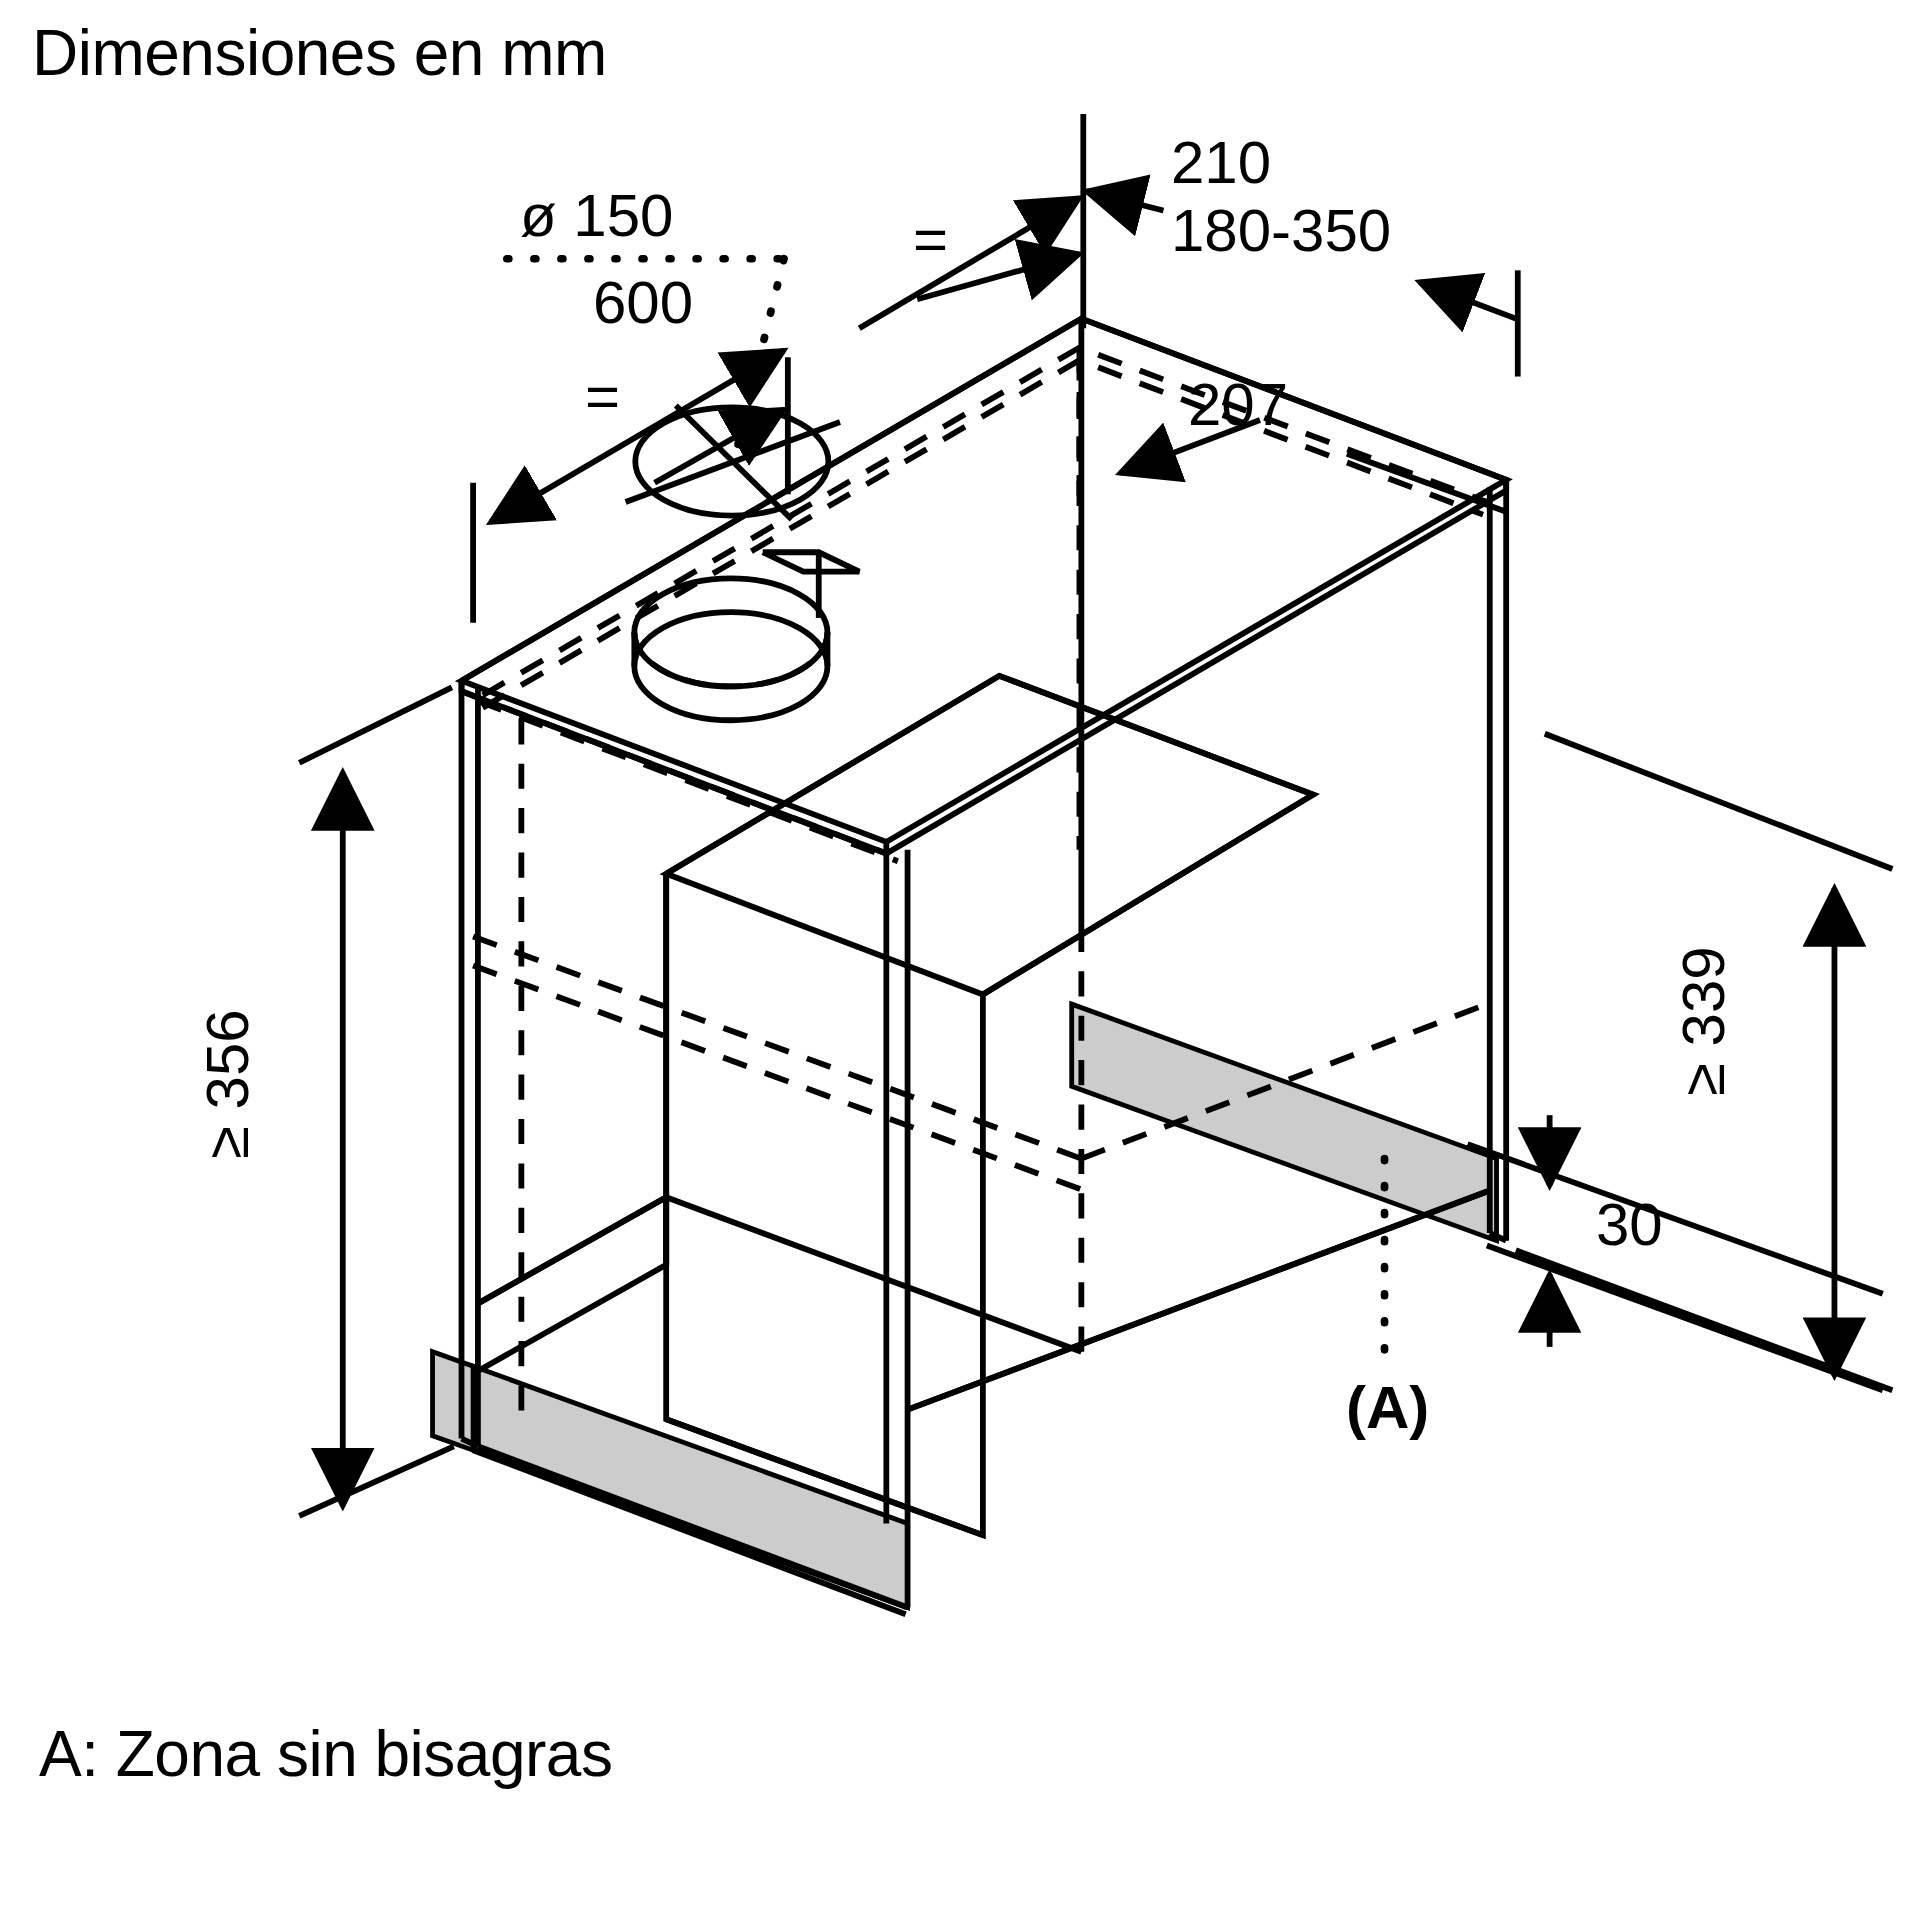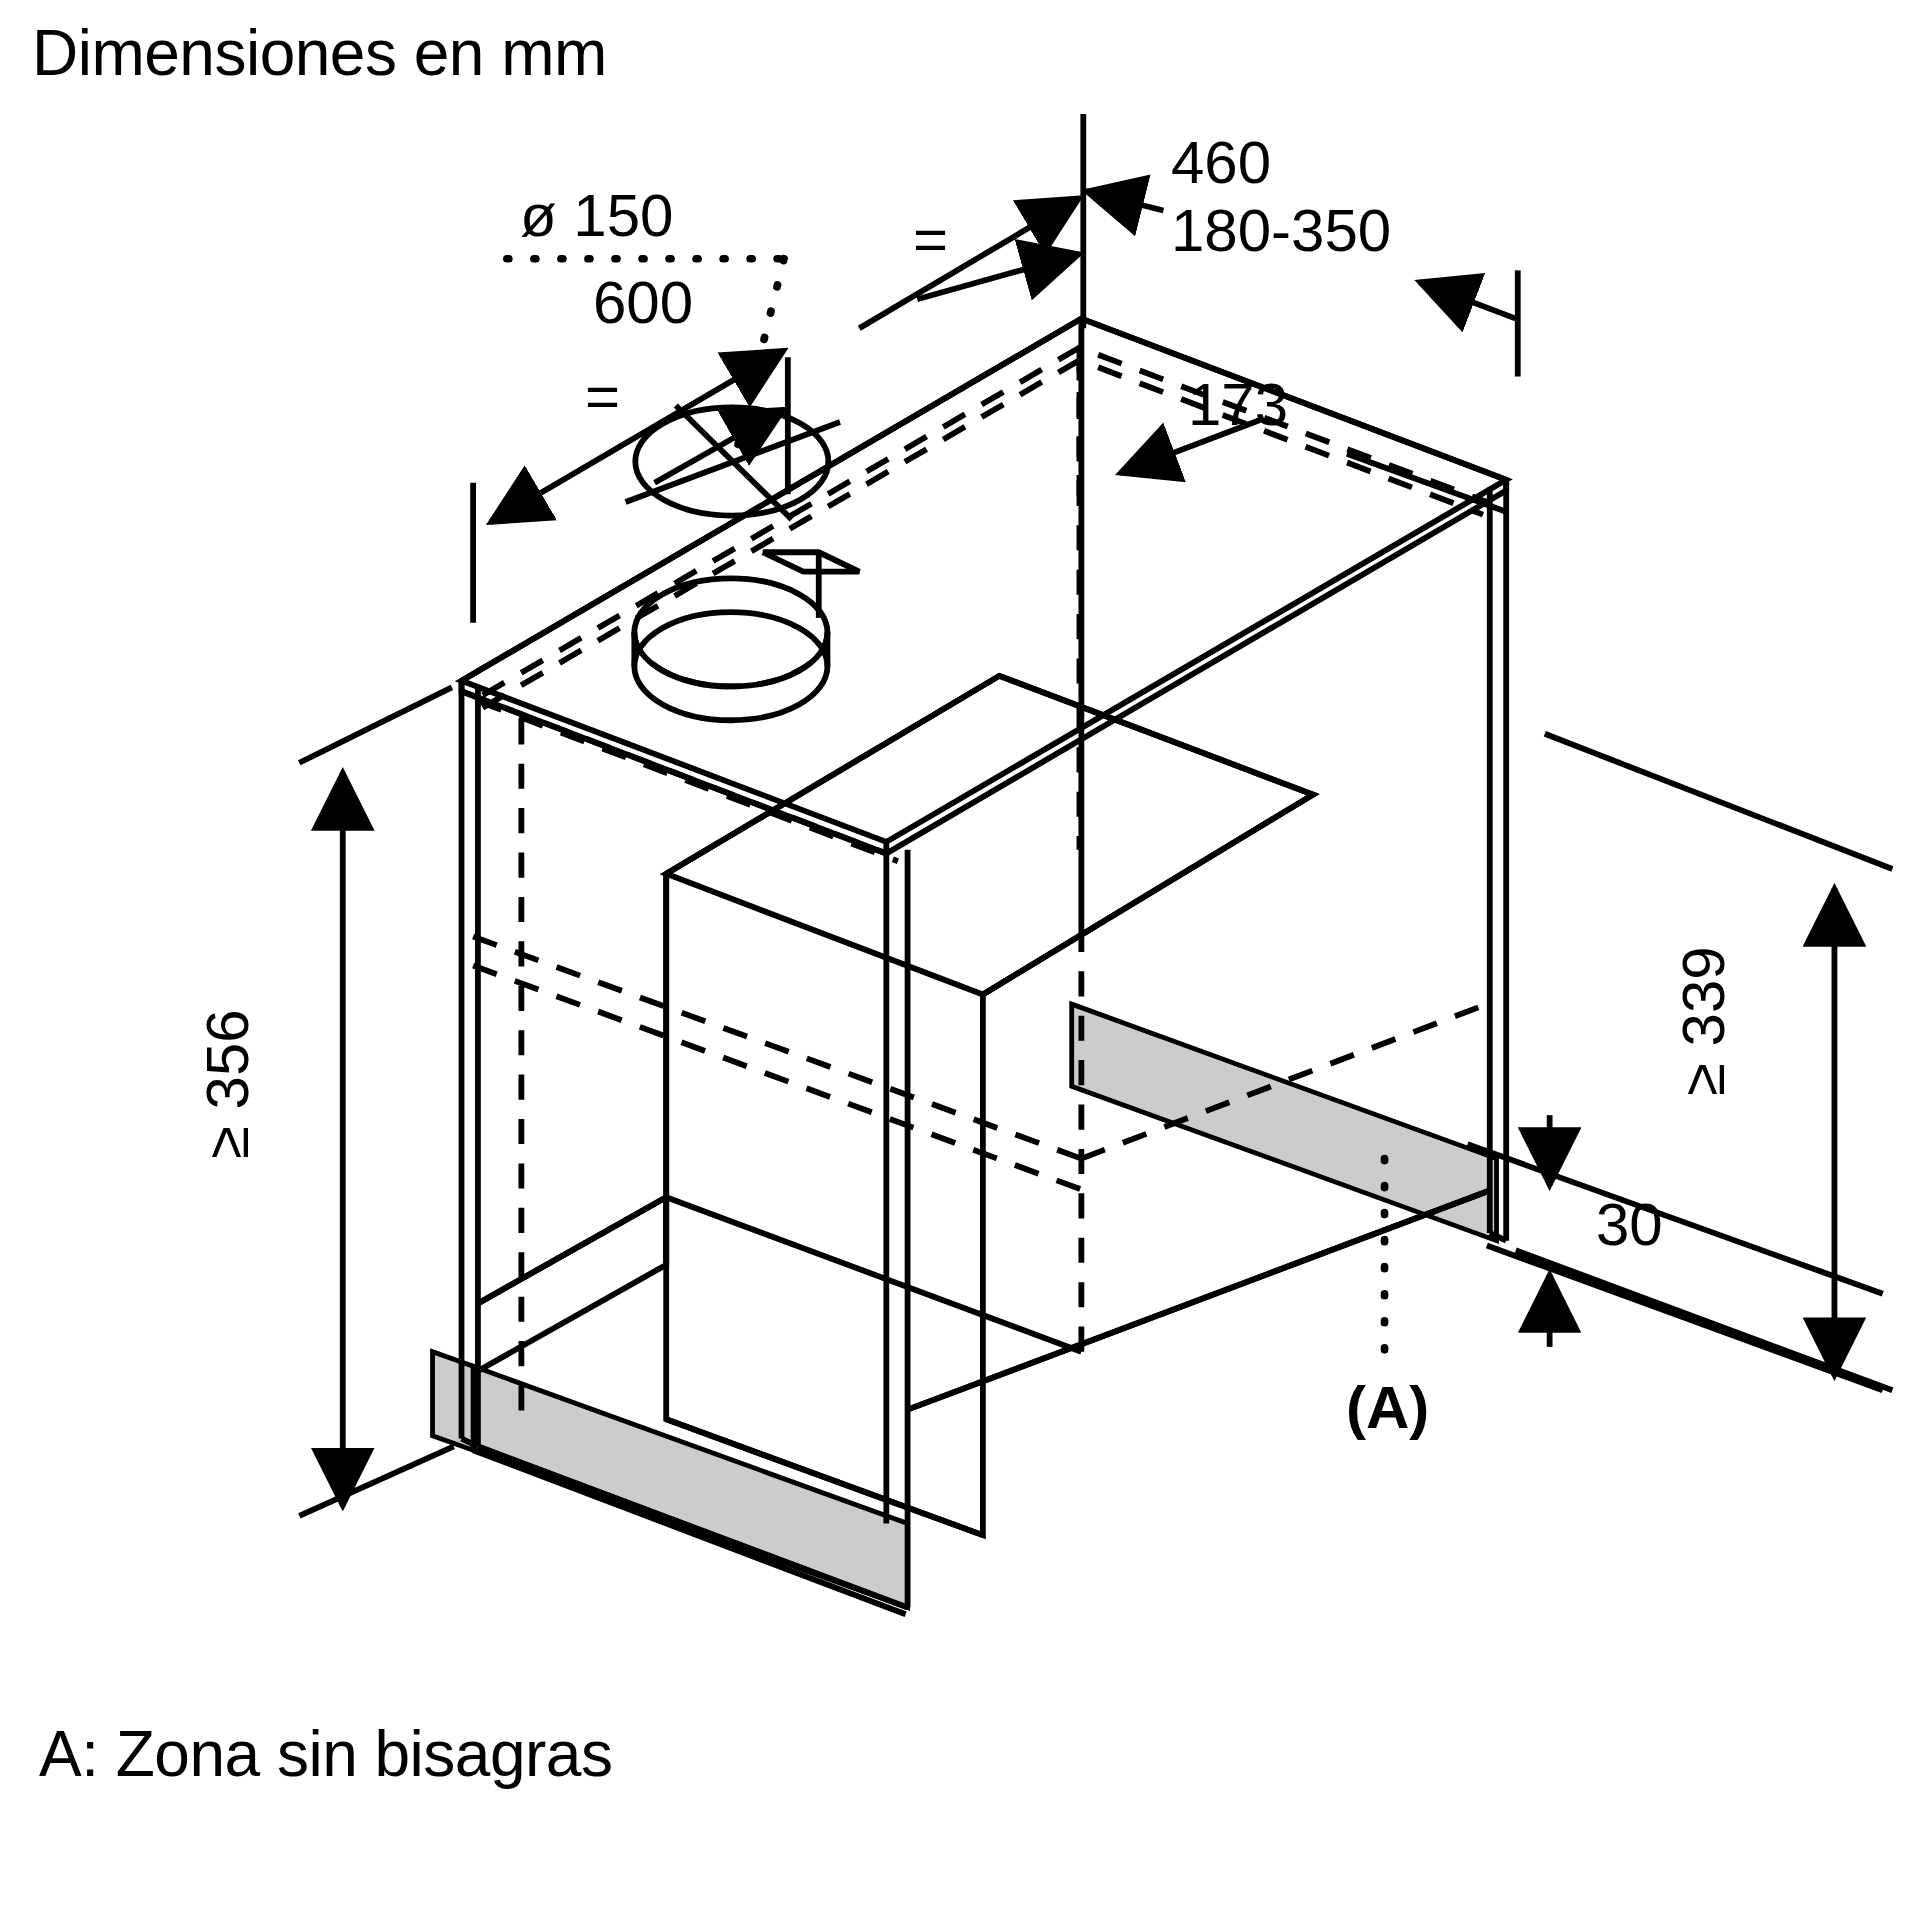--- a/index.html
+++ b/index.html
@@ -229,25 +229,25 @@
     </g>
 
   </svg>
 
   <div class="txt" id="title-text">Dimensiones en mm</div>
 
   <div class="txt dim" id="dim-150">ø 150</div>
 
   <div class="txt dim" id="dim-900">600</div>
 
-  <div class="txt dim" id="dim-310">460</div>
+  <div class="txt dim" id="dim-310">210</div>
 
   <div class="txt dim" id="dim-320350">180-350</div>
 
-  <div class="txt dim" id="dim-207">173</div>
+  <div class="txt dim" id="dim-207">207</div>
 
   <div class="txt dim-rot" id="dim-356">≥ 356</div>
 
   <div class="txt dim-rot" id="dim-339">≥ 339</div>
 
   <div class="txt dim" id="dim-60">30</div>
 
   <div class="txt eqmark" id="eq-left">=</div>
 
   <div class="txt eqmark" id="eq-right">=</div>

